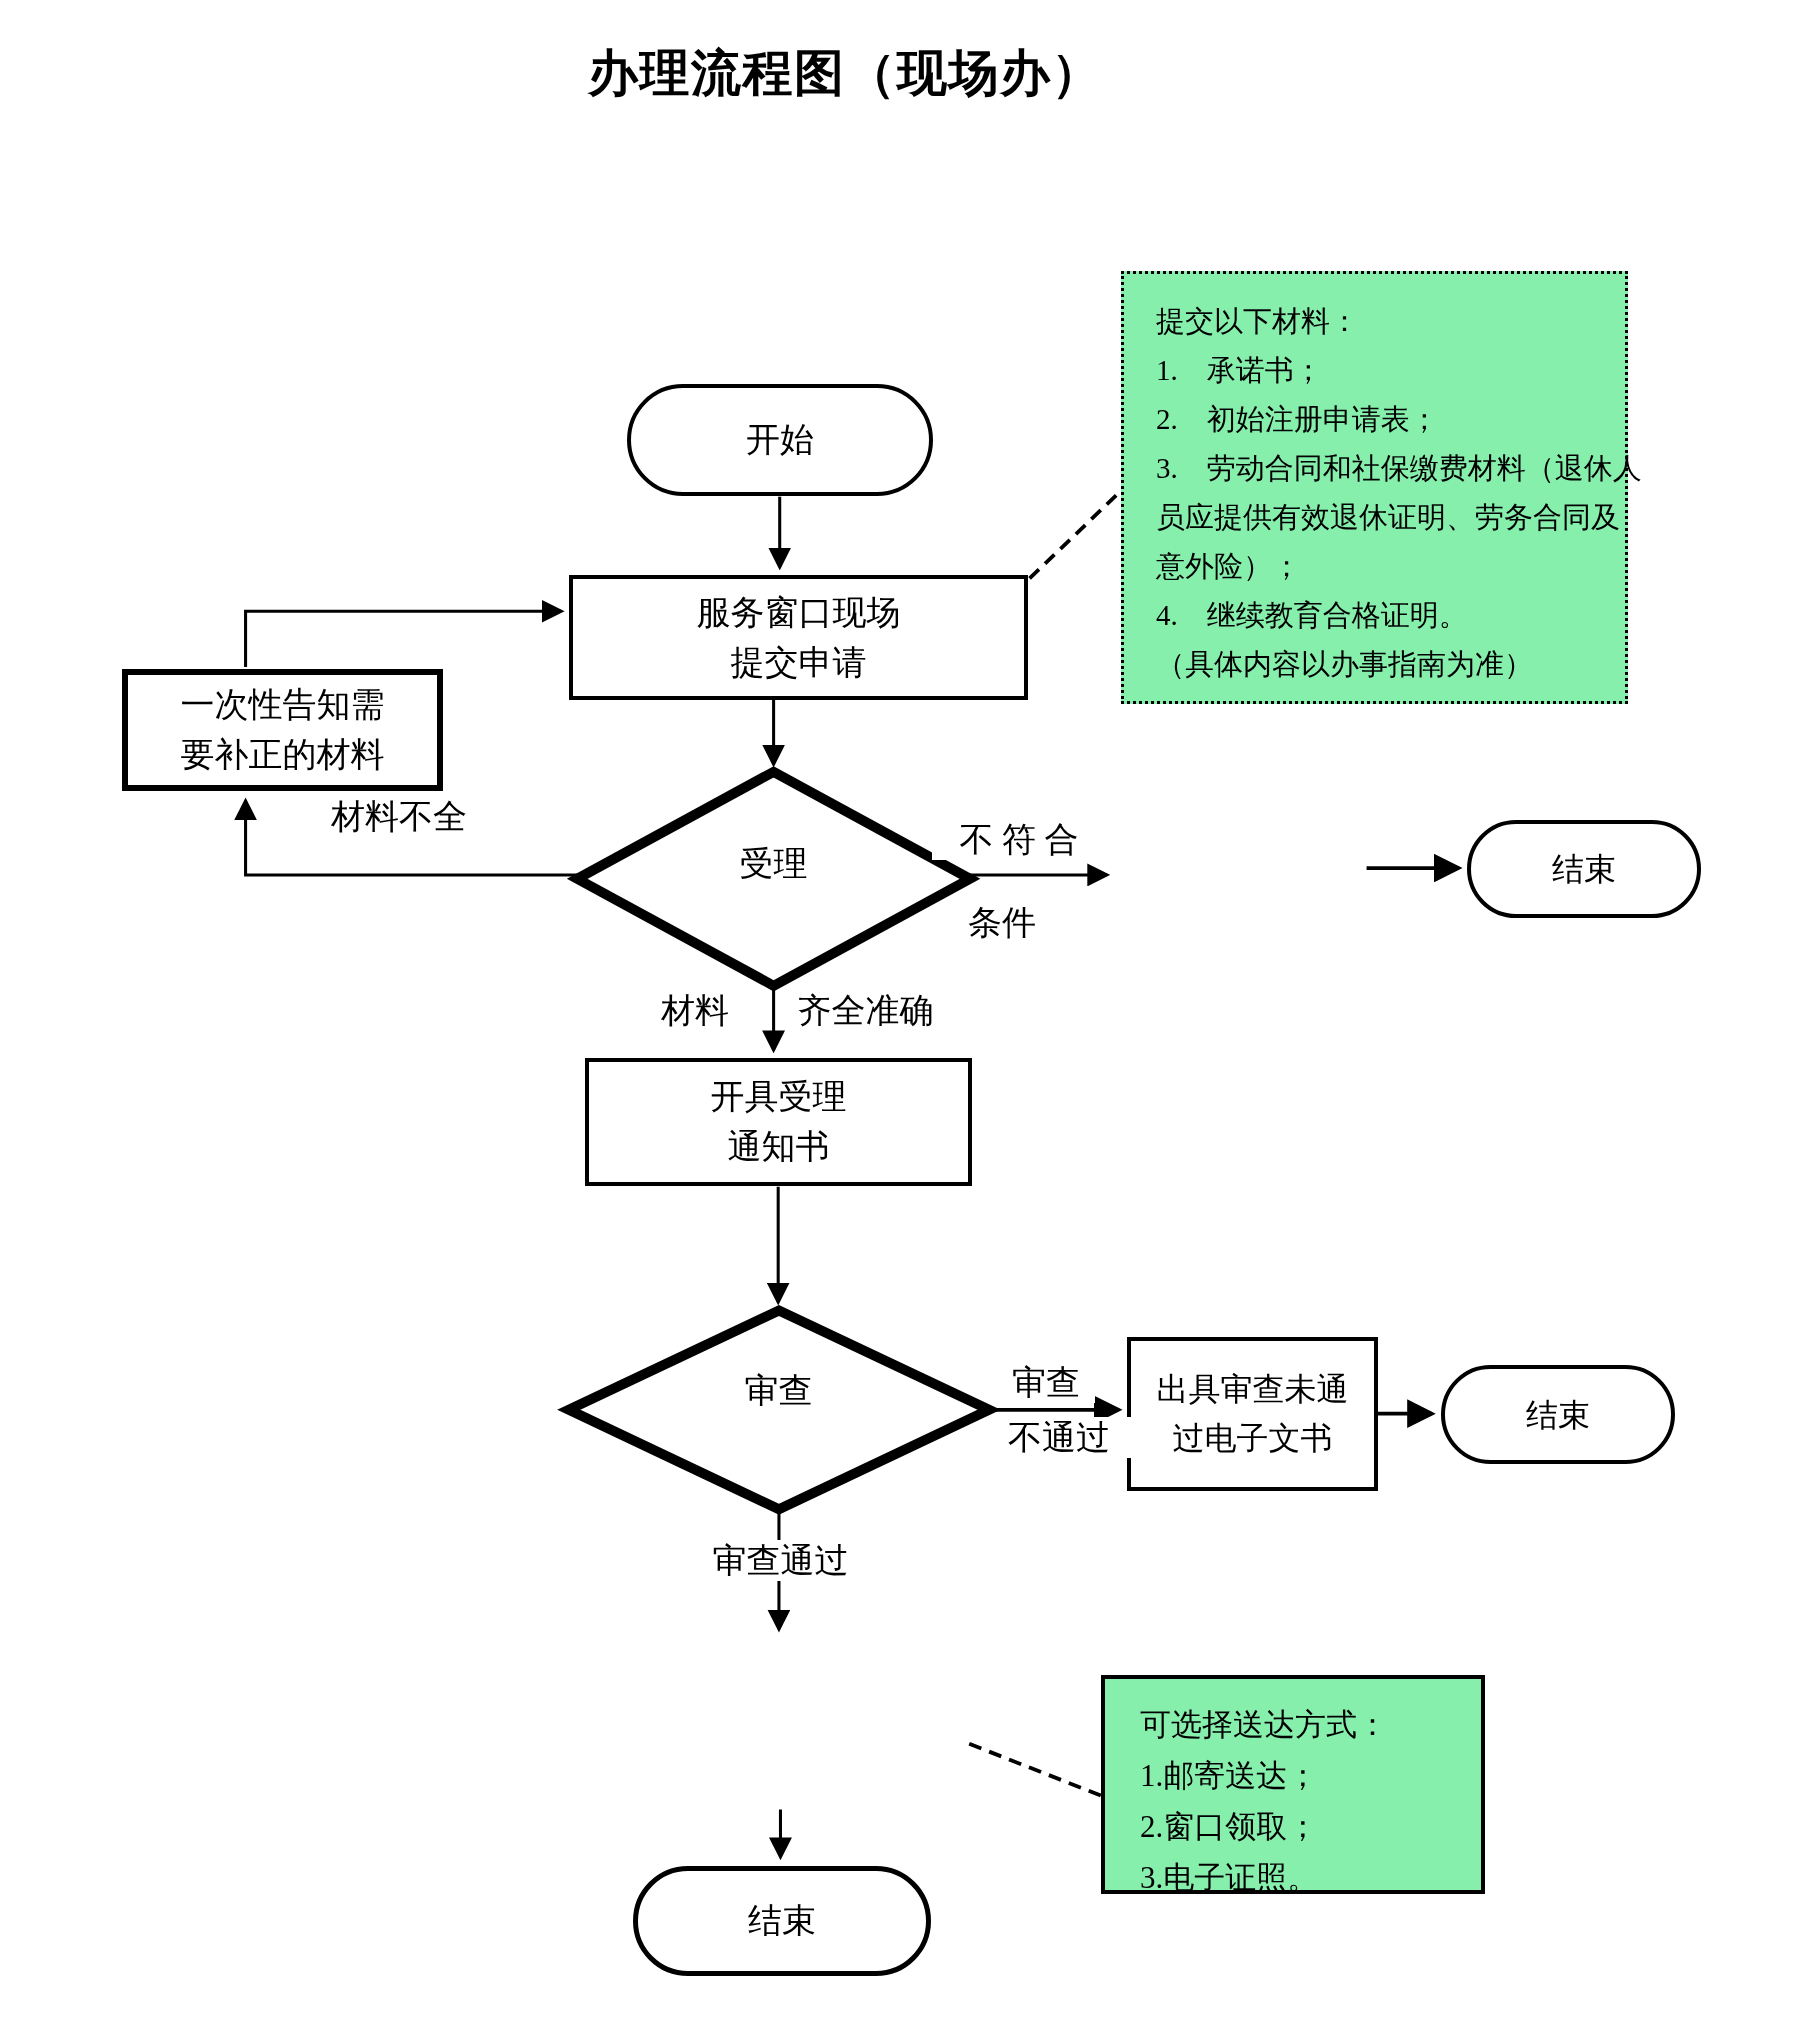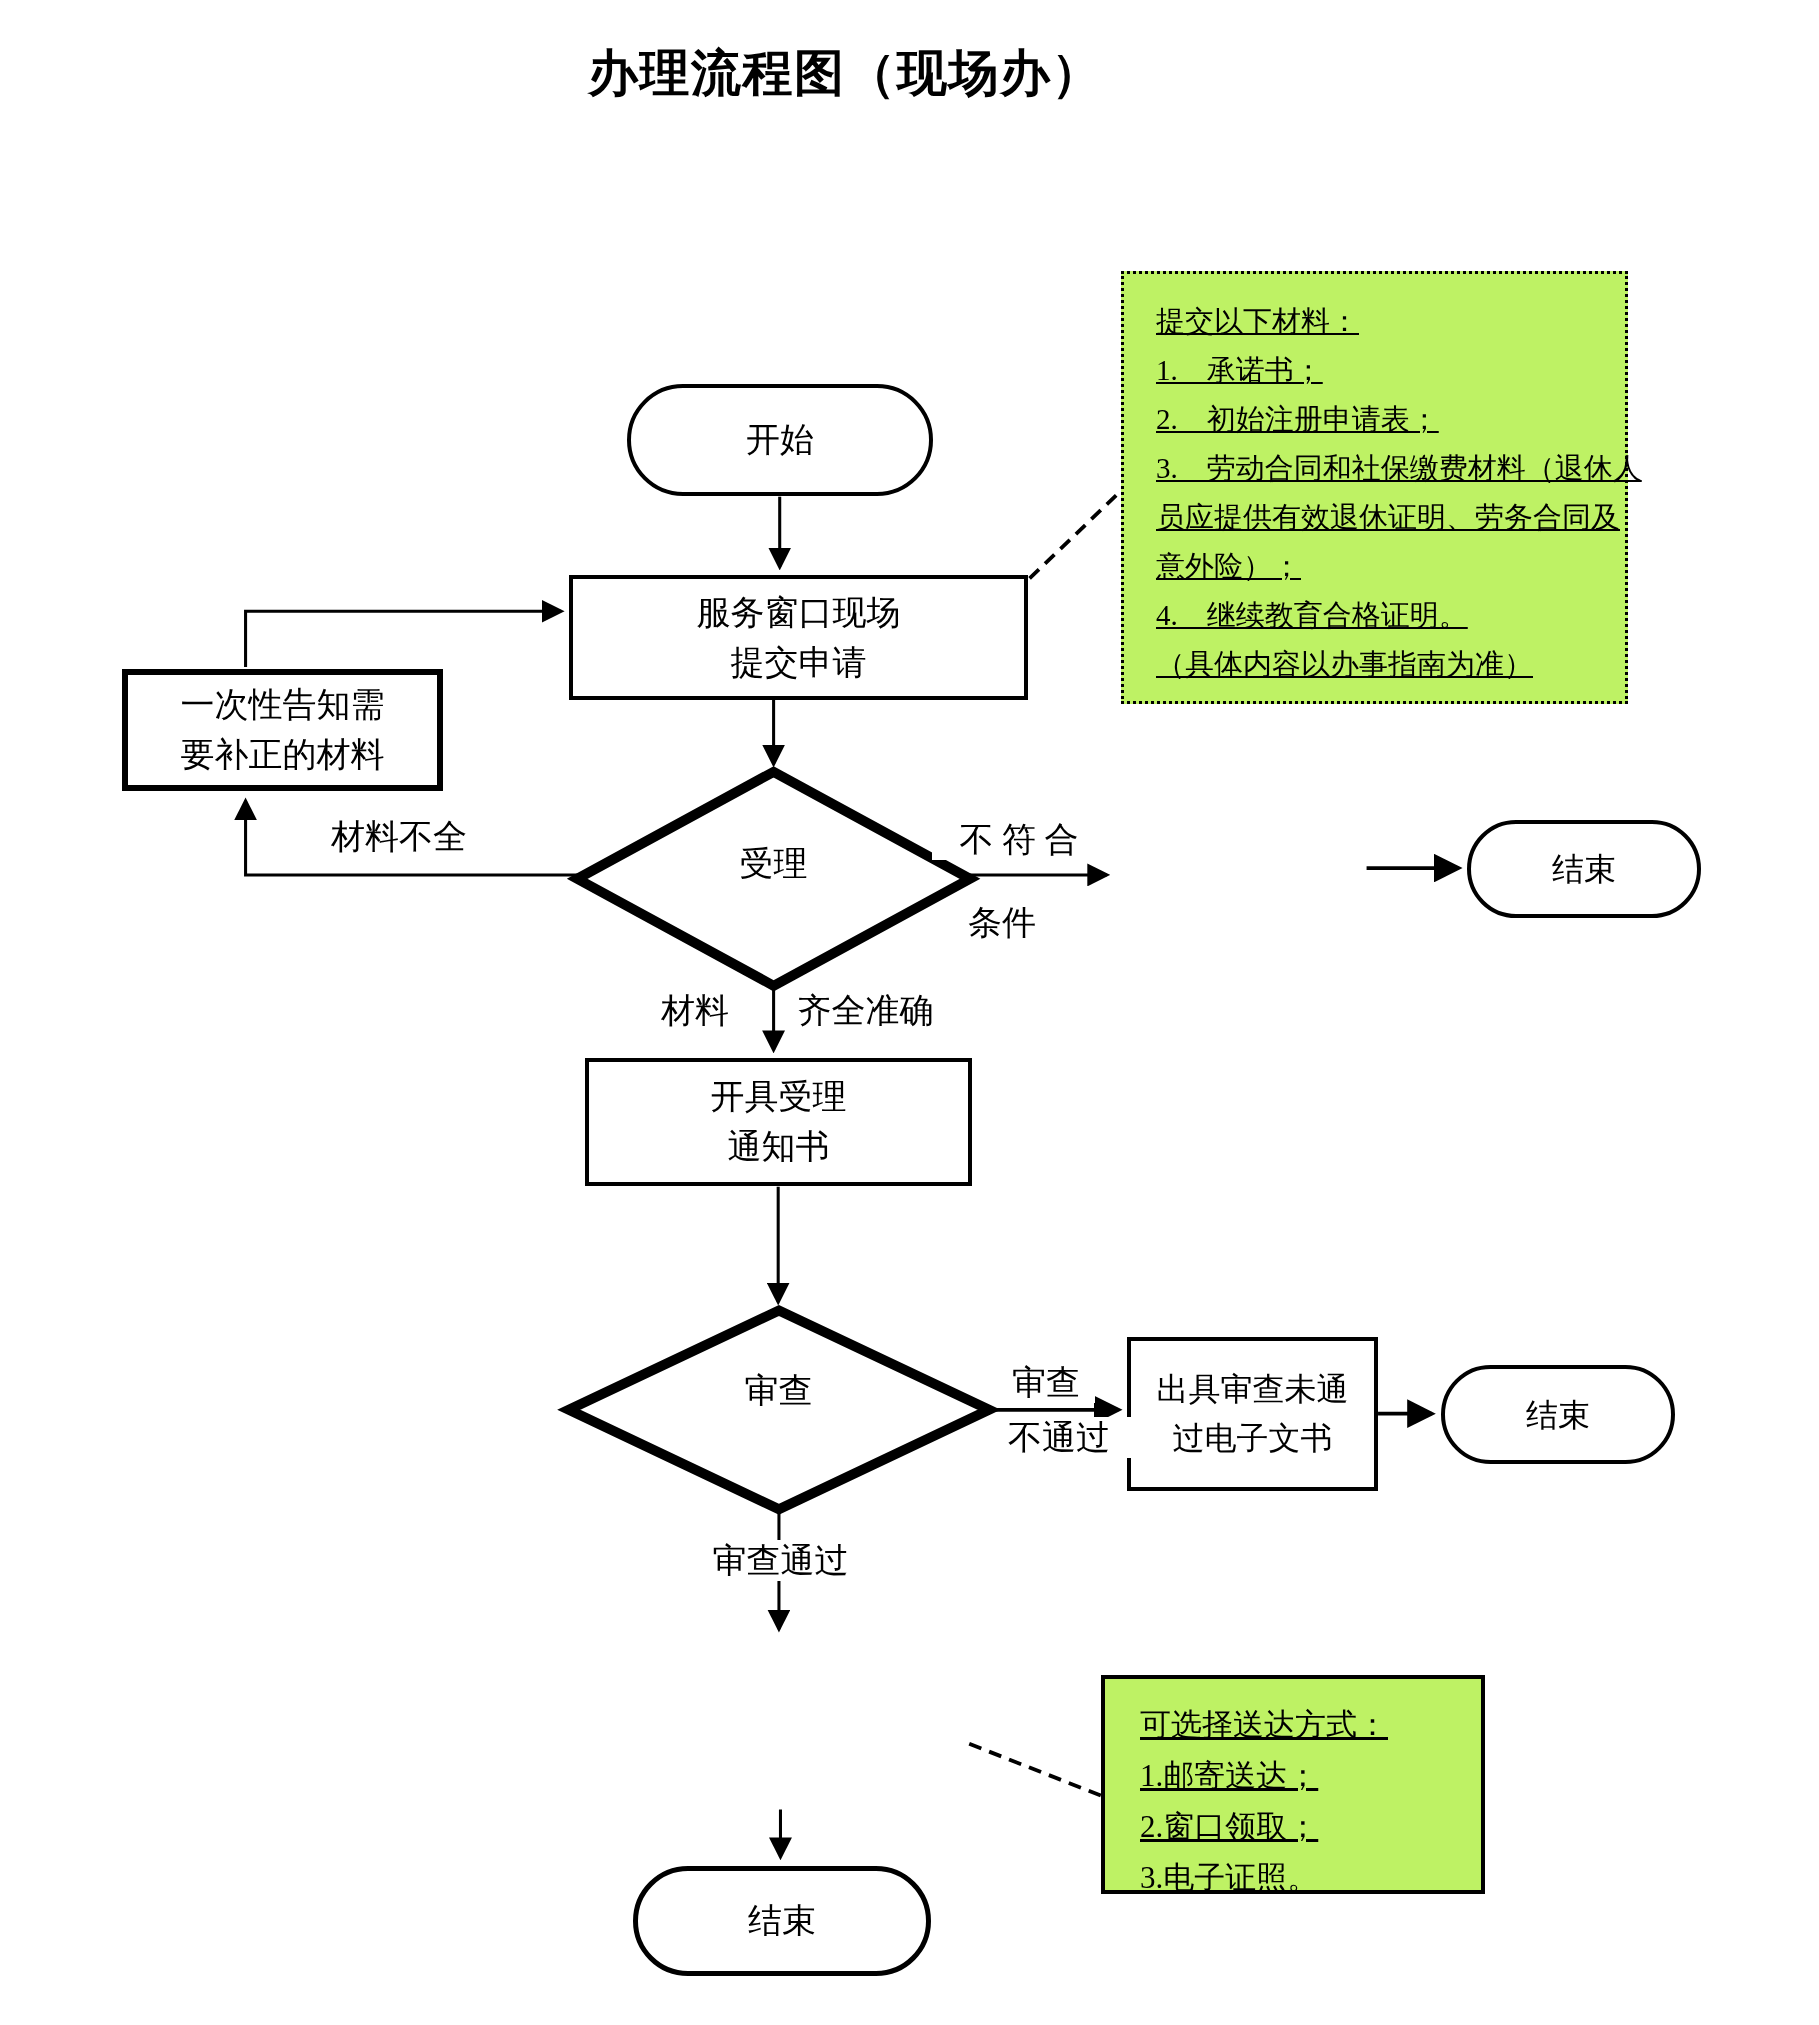--- a/index.html
+++ b/index.html
@@ -23,21 +23,21 @@
   .dlabel{
     position:absolute;display:flex;align-items:center;justify-content:center;
     font-size:34px;text-align:center;background:transparent;
   }
   .elabel{
     position:absolute;font-size:34px;text-align:center;white-space:nowrap;
     display:flex;align-items:center;justify-content:center;background:#fff;
     padding:0 3.1px;
   }
   .ann{
-    position:absolute;background:#bef264;box-sizing:border-box;text-align:left;text-decoration:underline;
+    position:absolute;background:#86efac;box-sizing:border-box;text-align:left;
   }
   .ann-materials{
     left:1121px;top:271px;width:507px;height:433px;
     border:3.8px dotted #000;
     padding:23px 15.3px 0 32px;font-size:29px;line-height:49px;
   }
   .ann-delivery{
     left:1101px;top:1675px;width:384px;height:219px;
     border:4.6px solid #000;
     padding:20px 12.2px 0 35px;font-size:31px;line-height:51px;
@@ -131,21 +131,21 @@
     <div>可选择送达方式：</div>
     <div>1.邮寄送达；</div>
     <div>2.窗口领取；</div>
     <div>3.电子证照。</div>
   </div>
 
   <div class="node stadium" style="left:633px;top:1866px;width:298px;height:110px;border-width:5.3px;">
     <div>结束</div>
   </div>
 
-  <div class="elabel" style="left:321px;top:816px;width:150px;height:41px;">材料不全</div>
+  <div class="elabel" style="left:321px;top:796px;width:150px;height:41px;">材料不全</div>
   <div class="elabel" style="left:932px;top:819px;width:168px;height:41px;">不 符 合</div>
   <div class="elabel" style="left:957px;top:902px;width:84px;height:41px;">条件</div>
   <div class="elabel" style="left:646px;top:990px;width:92px;height:41px;">材料</div>
   <div class="elabel" style="left:790px;top:990px;width:145px;height:41px;">齐全准确</div>
   <div class="elabel" style="left:997px;top:1362px;width:92px;height:41px;">审查</div>
   <div class="elabel" style="left:987px;top:1417px;width:138px;height:41px;">不通过</div>
   <div class="elabel" style="left:686px;top:1527px;width:183px;height:41px;margin-top:13px;">审查通过</div>
 
 </div>
 

